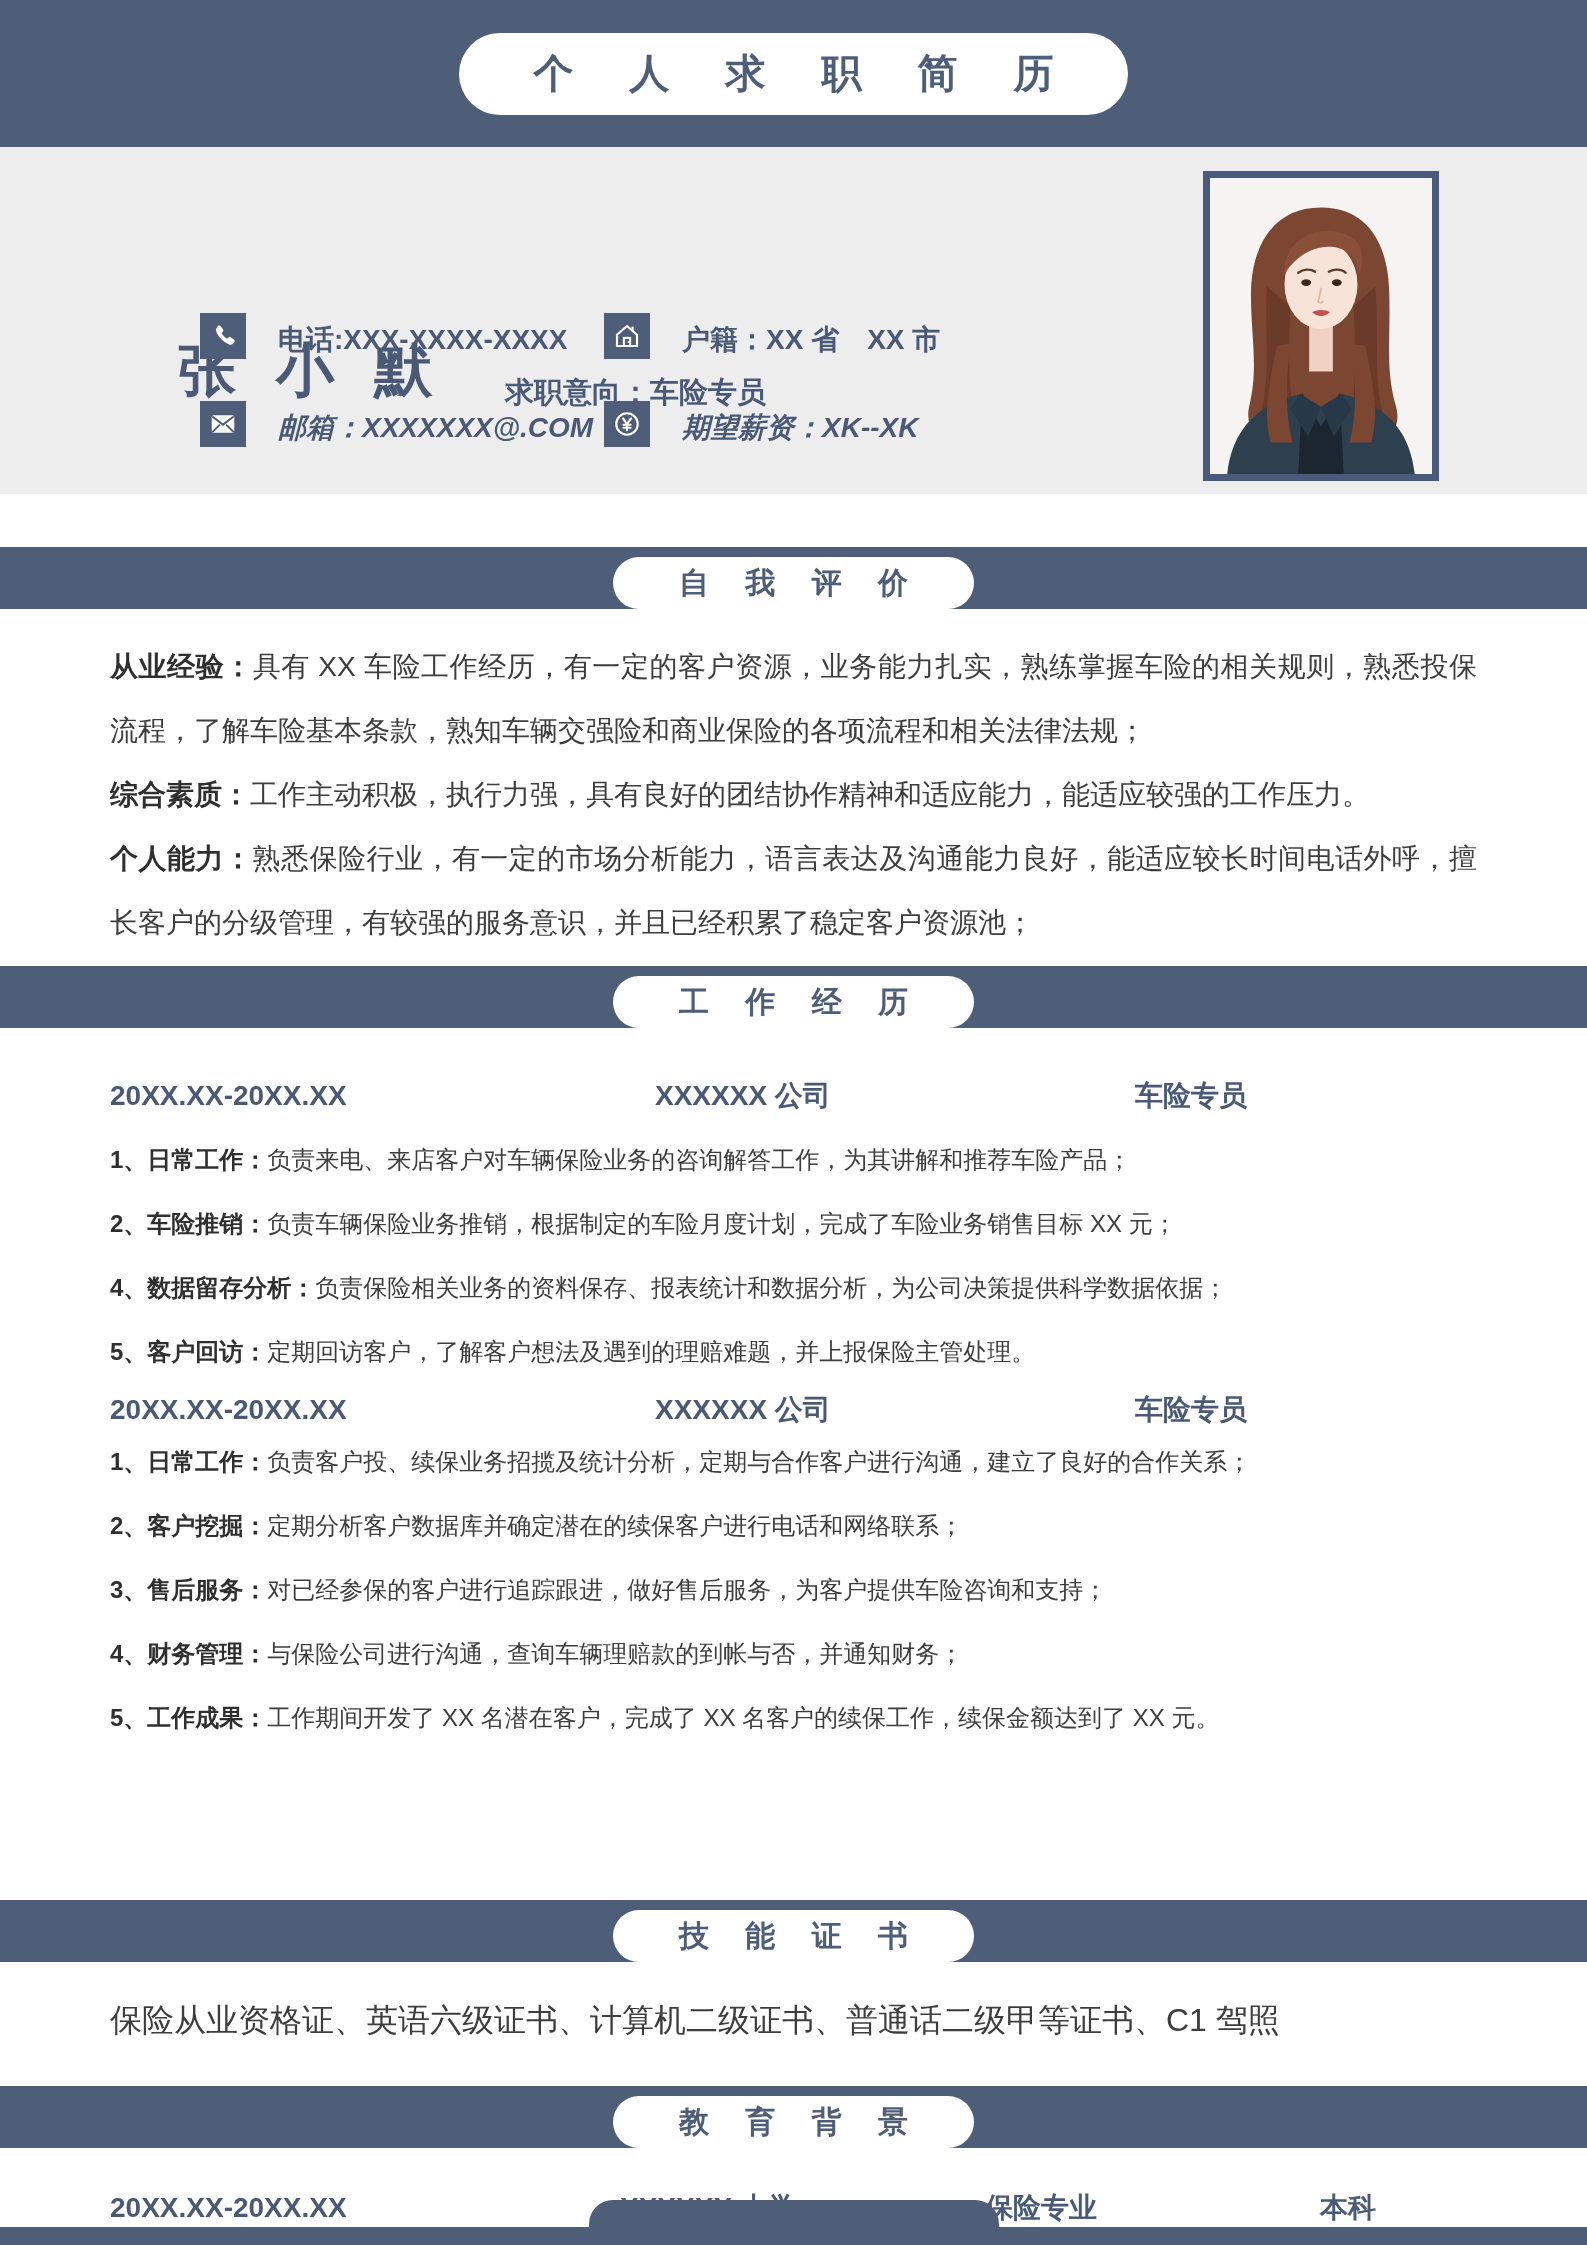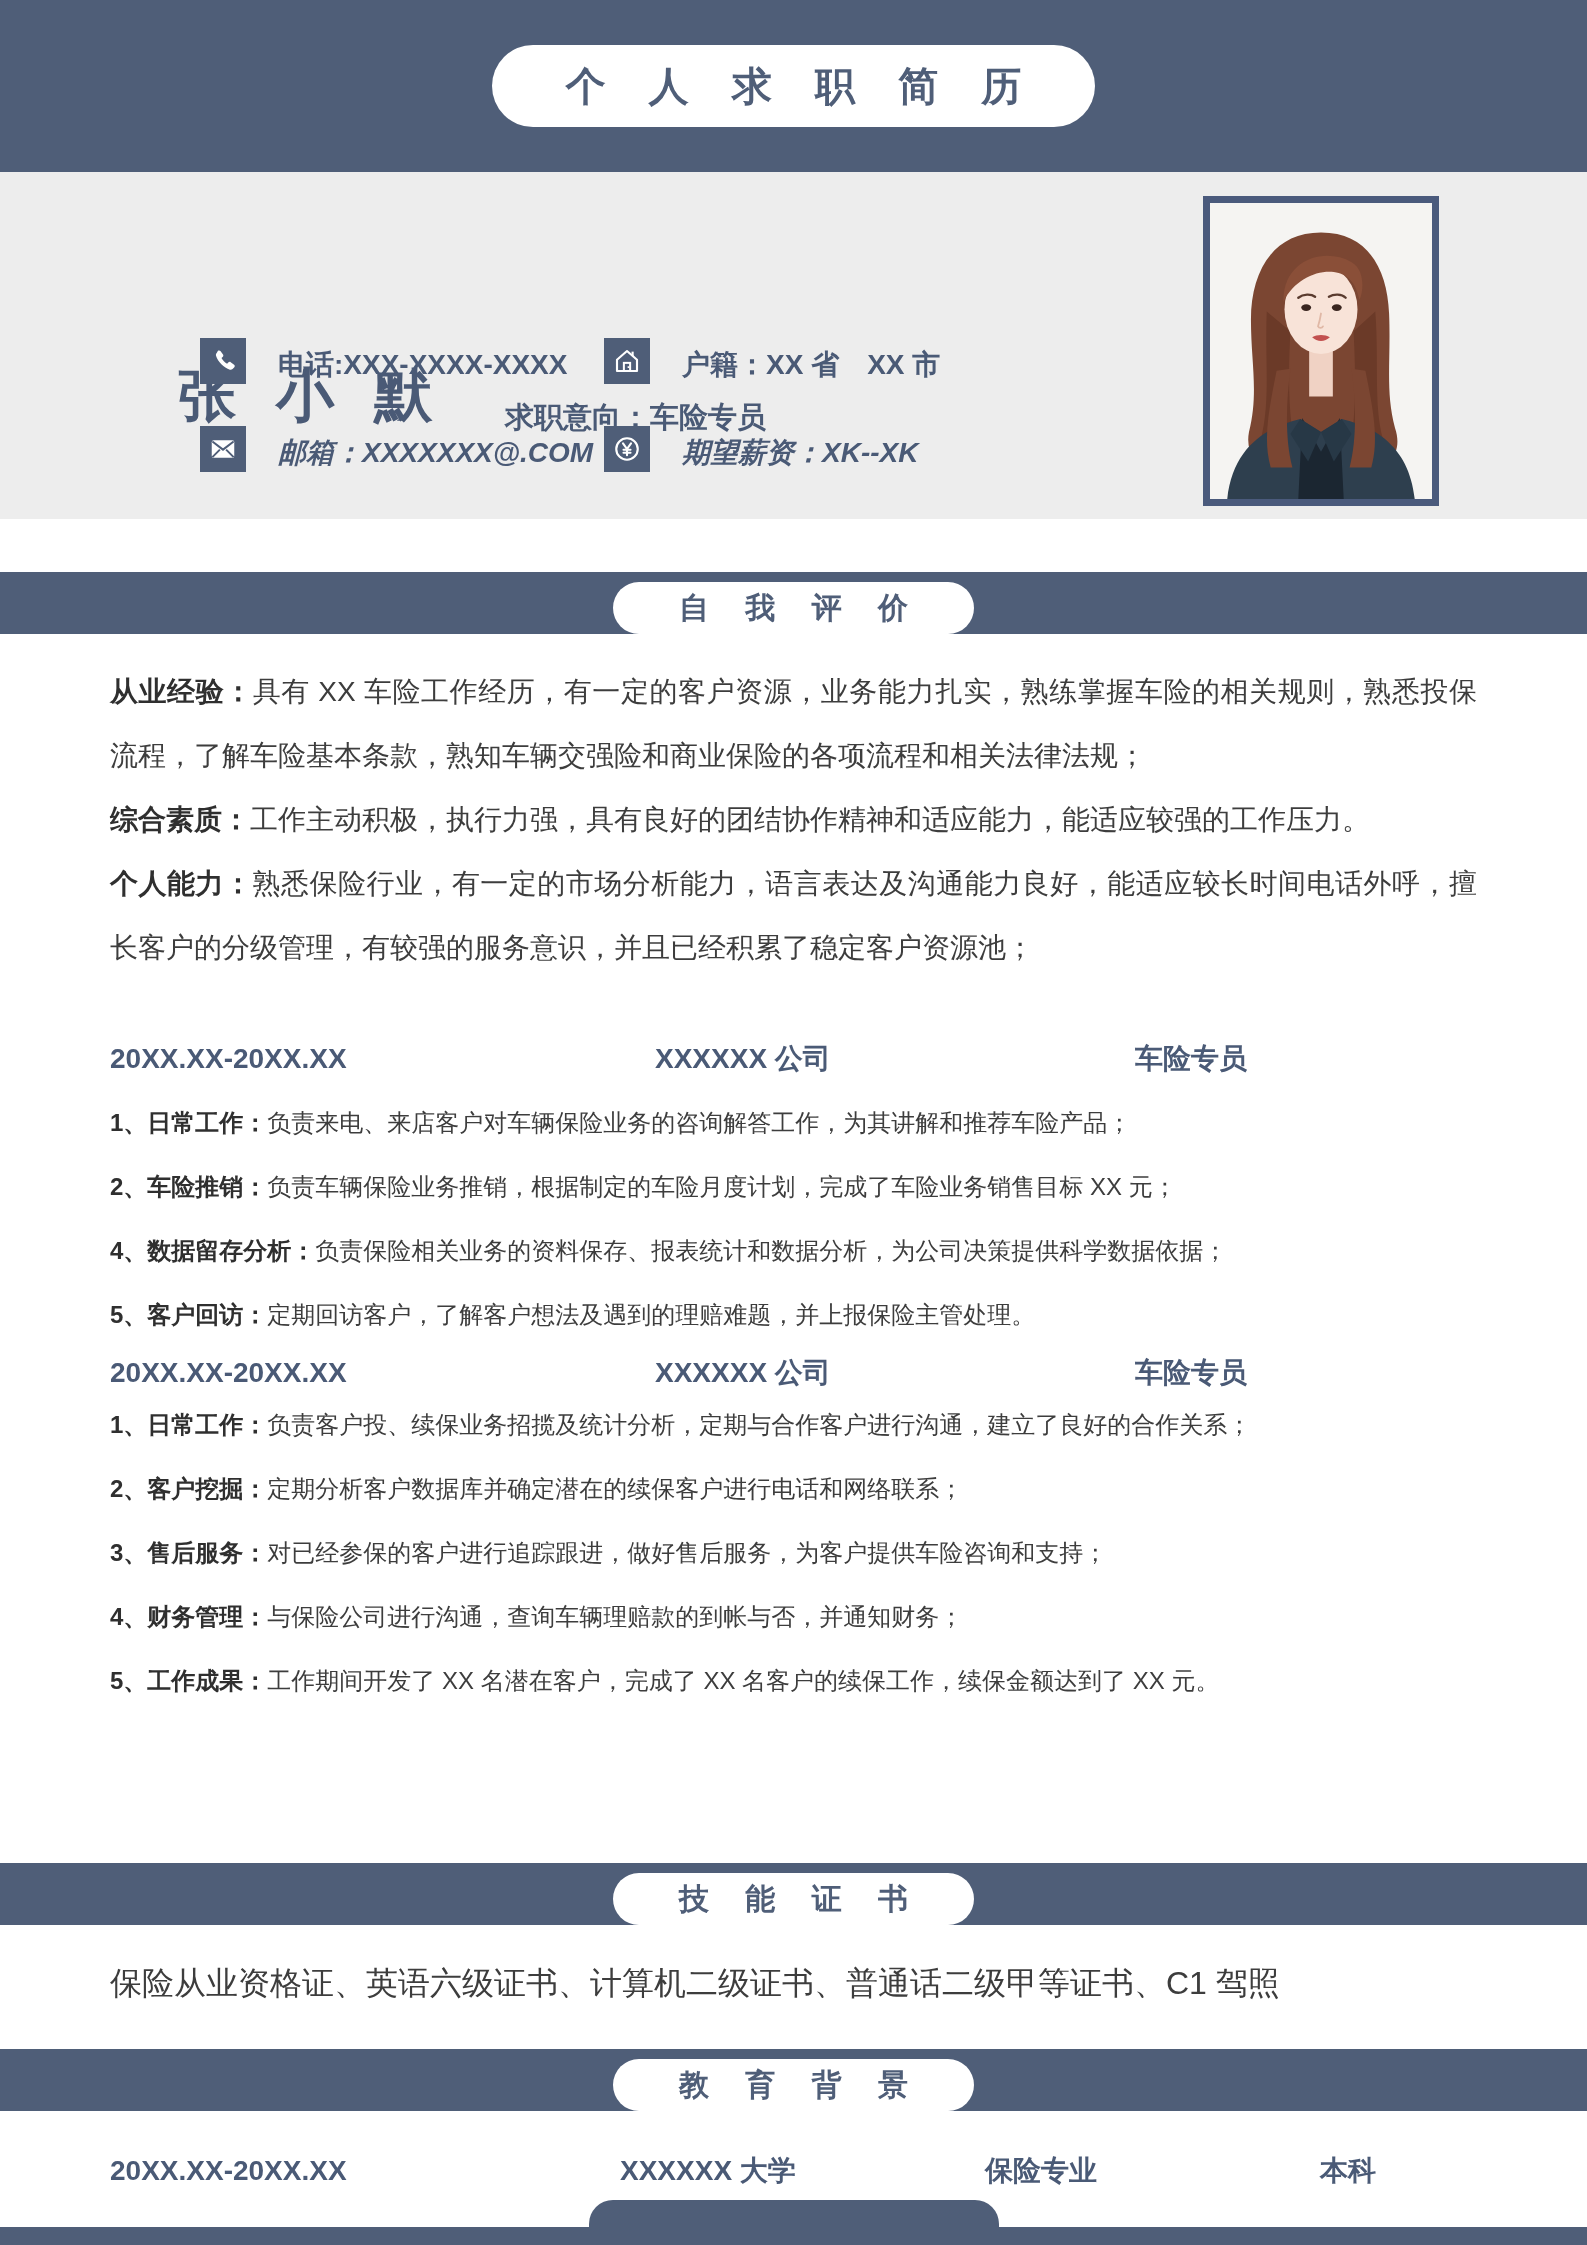--- a/index.html
+++ b/index.html
@@ -6,22 +6,22 @@
   .page{
     position:relative;
     width:1587px;height:2245px;
     background:#ffffff;
     overflow:hidden;
     font-family:"Liberation Sans","DejaVu Sans",sans-serif;
     color:#3d3d3d;
   }
   
   .title-bar{
-    height:172px;background:#4f5e78;
-    display:flex;align-items:center;justify-content:center;
+    height:147px;background:#4f5e78;
+    display:flex;align-items:center;justify-content:center;font-family:Liberation Mono, monospace;
   }
   .title-pill{
     background:#ffffff;height:82px;border-radius:41px;
     padding:0 58px;display:flex;align-items:center;
   }
   .title-pill span{
     color:#4f5e78;font-size:40px;font-weight:700;
     letter-spacing:16px;text-indent:16px;white-space:nowrap;
   }
   
@@ -214,20 +214,25 @@
     <div class="sec-pill">
       <span>自 我 评 价</span>
     </div>
   </div>
   <div class="eval-body">
     <p><span class="b-label">从业经验：</span><span>具有 XX 车险工作经历，有一定的客户资源，业务能力扎实，熟练掌握车险的相关规则，熟悉投保流程，了解车险基本条款，熟知车辆交强险和商业保险的各项流程和相关法律法规；</span></p>
     <p><span class="b-label">综合素质：</span><span>工作主动积极，执行力强，具有良好的团结协作精神和适应能力，能适应较强的工作压力。</span></p>
     <p><span class="b-label">个人能力：</span><span>熟悉保险行业，有一定的市场分析能力，语言表达及沟通能力良好，能适应较长时间电话外呼，擅长客户的分级管理，有较强的服务意识，并且已经积累了稳定客户资源池；</span></p>
   </div>
 
+  <div class="sec-bar">
+    <div class="sec-pill">
+      <span>工 作 经 历</span>
+    </div>
+  </div>
   <div class="work-body">
 
     <div class="job-head jh-1">
       <span class="jh-period">20XX.XX-20XX.XX</span>
       <span class="jh-company">XXXXXX 公司</span>
       <span class="jh-role">车险专员</span>
     </div>
     <div class="job-items ji-1">
       <div class="job-item"><span class="b-label">1、日常工作：</span><span>负责来电、来店客户对车辆保险业务的咨询解答工作，为其讲解和推荐车险产品；</span></div>
       <div class="job-item"><span class="b-label">2、车险推销：</span><span>负责车辆保险业务推销，根据制定的车险月度计划，完成了车险业务销售目标 XX 元；</span></div>

